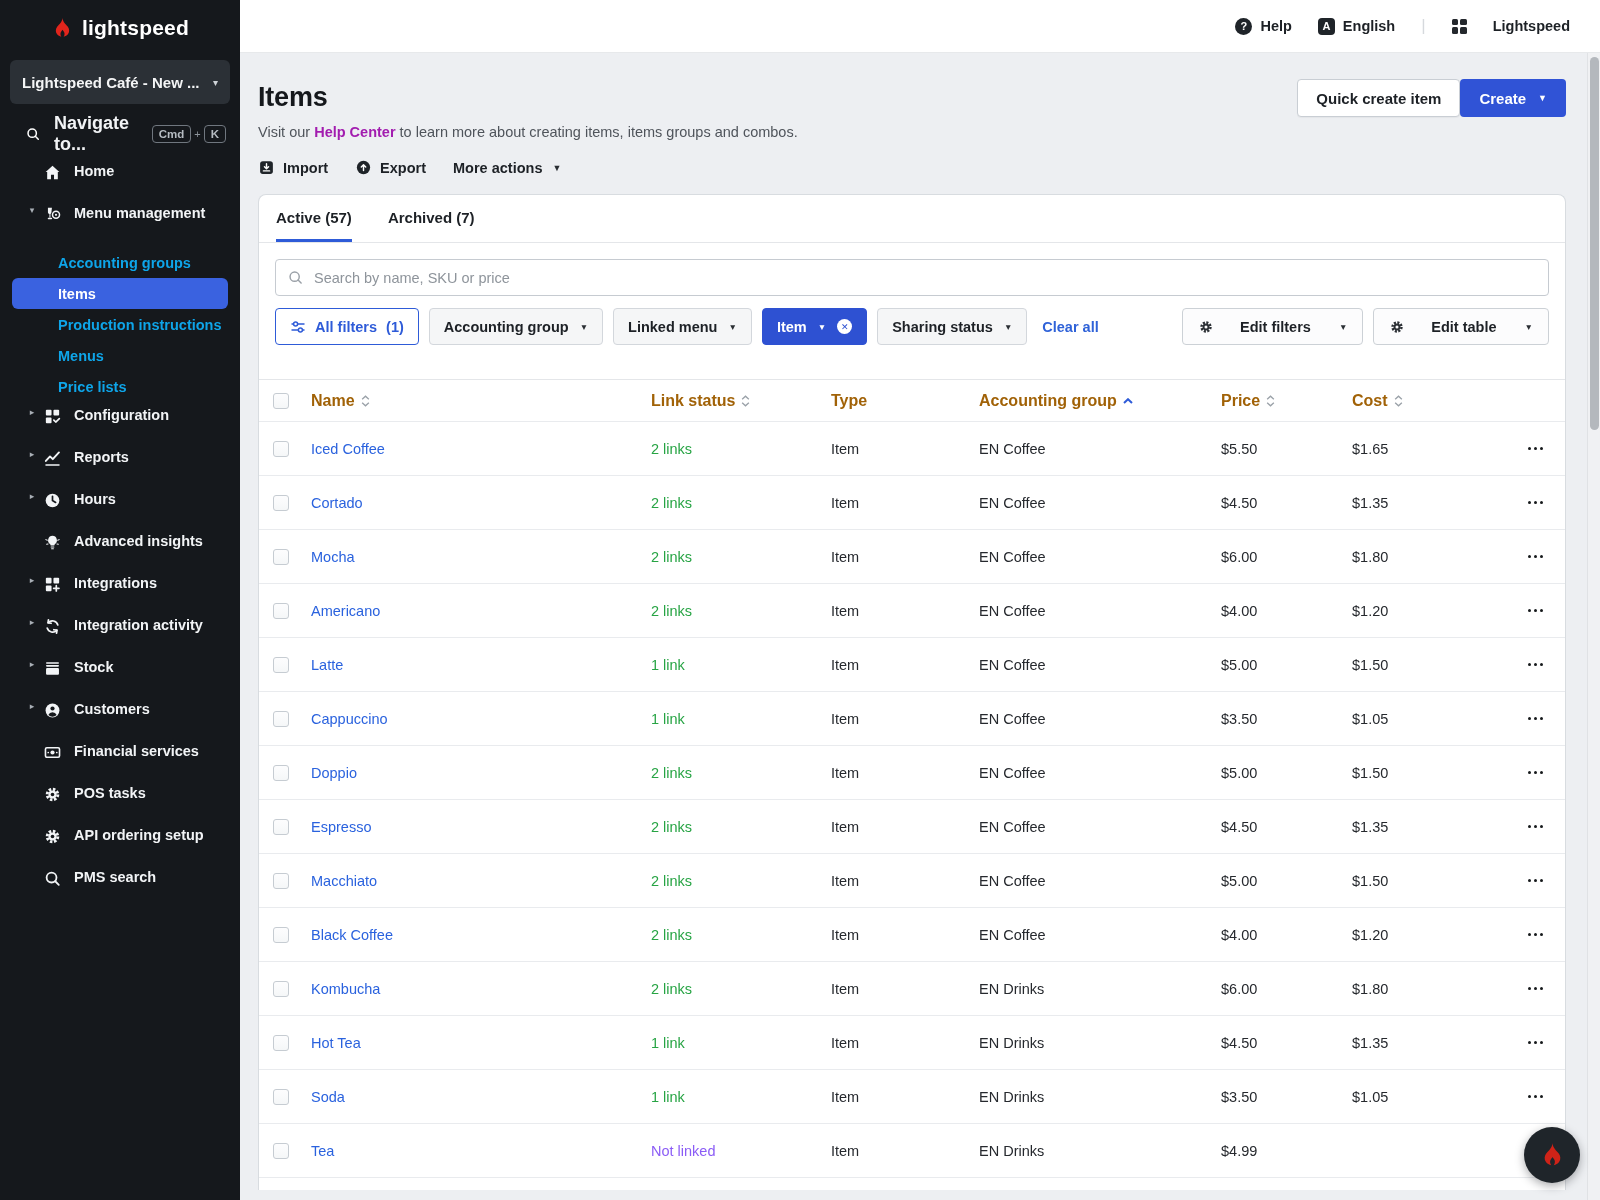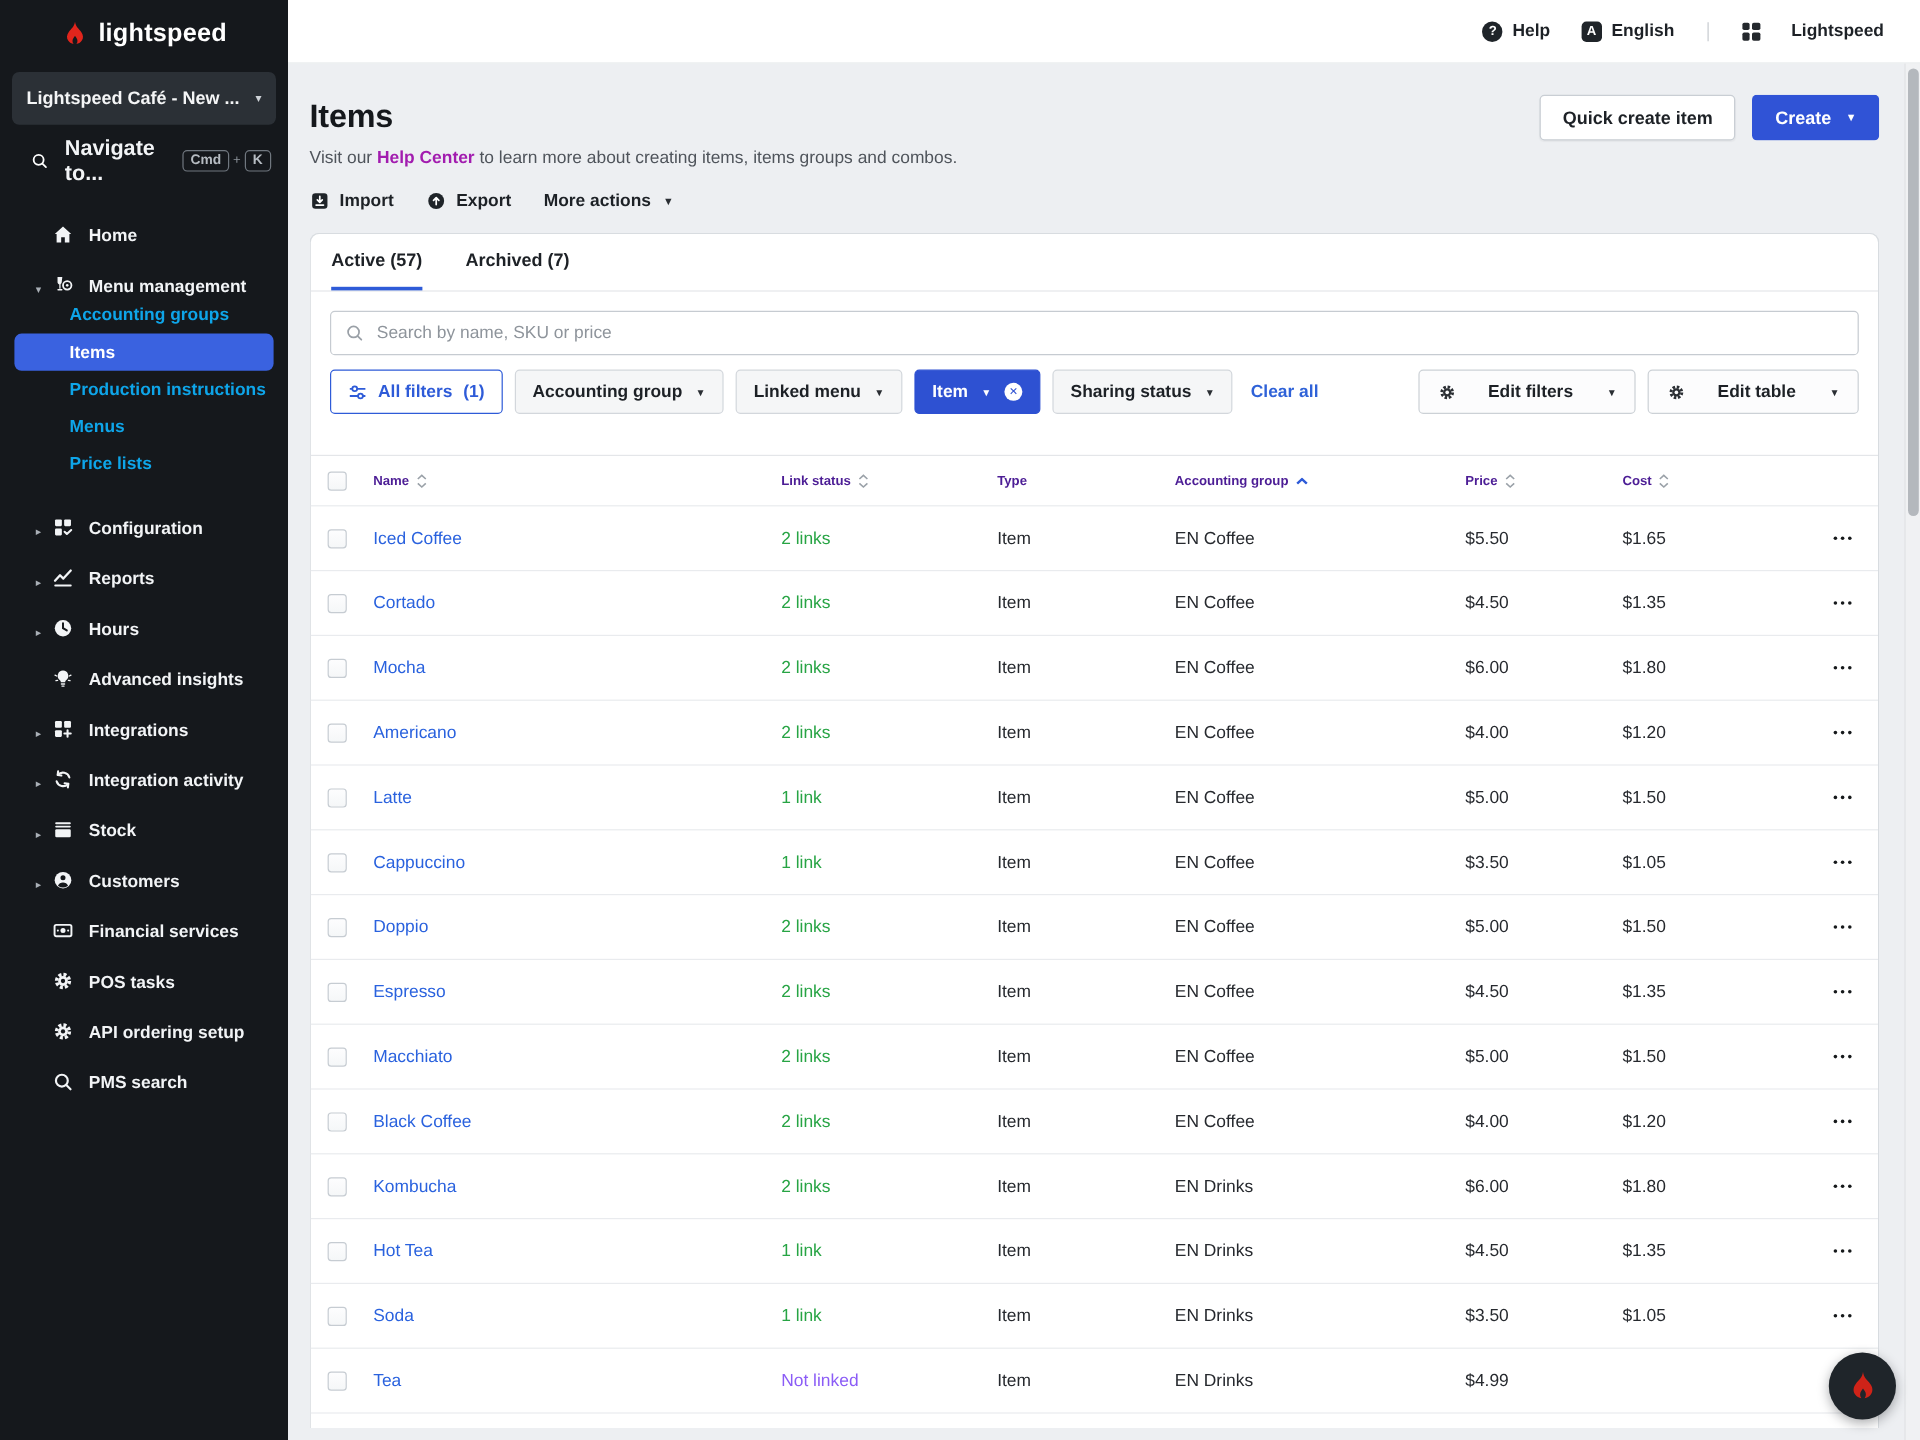--- a/index.html
+++ b/index.html
@@ -13,21 +13,21 @@
   .logo-text { color:#fff; font-size:21px; font-weight:700; letter-spacing:.2px; }
   .loc-box { margin:8px 10px 0; height:44px; background:#2b3036; border-radius:6px; display:flex; align-items:center; padding:0 12px; cursor:pointer; }
   .loc-label { color:#f4f5f6; font-size:15px; font-weight:700; white-space:nowrap; overflow:hidden; flex:1; }
   .loc-caret { color:#cfd3d8; font-size:10px; margin-left:6px; }
   .nav-search { display:flex; align-items:center; margin-top:13px; padding:0 14px 0 25px; height:34px; }
   .nav-search svg { width:16px; height:16px; }
   .nav-search-label { color:#f2f4f6; font-size:18px; font-weight:700; margin-left:13px; flex:1; }
   .keycap { border:1px solid #70777f; color:#b6bcc2; border-radius:4px; font-size:11.5px; padding:2px 6px; font-weight:600; }
   .key-plus { color:#8d949b; font-size:11px; margin:0 3px; }
   .nav-list { margin-top:12px; }
-  .nav-item { display:flex; align-items:flex-end; height:42px; cursor:pointer; }
+  .nav-item { display:flex; align-items:flex-start; height:42px; cursor:pointer; }
   .nav-caret { width:16px; margin-left:24px; text-align:center; color:#a9afb6; font-size:9px; flex-shrink:0; }
   .nav-ic { width:19px; height:19px; margin-left:3px; flex-shrink:0; display:flex; align-items:center; }
   .nav-ic svg { width:19px; height:19px; }
   .nav-label { color:#f2f4f6; font-size:14.5px; font-weight:600; margin-left:12px; white-space:nowrap; }
   .sub-list { margin-bottom:5px; }
   .sub-item { height:31px; display:flex; align-items:center; margin:0 12px; padding-left:46px; border-radius:6px; color:#0ea5e9; font-size:14.5px; font-weight:600; cursor:pointer; white-space:nowrap; }
   .sub-item.active { background:#3a62e0; color:#fff; }
 
   
   .topbar { position:absolute; left:240px; right:0; top:0; height:53px; background:#fff; border-bottom:1px solid #e7e9eb; display:flex; align-items:center; justify-content:flex-end; padding-right:30px; gap:26px; z-index:20; }
@@ -42,21 +42,21 @@
   .main { position:absolute; left:240px; top:53px; width:1360px; padding:0 34px 0 18px; }
   .page-head { display:flex; align-items:flex-start; }
   .ph-left { flex:1; }
   h1.page-title { font-size:27px; font-weight:700; color:#15181c; margin-top:29px; letter-spacing:-.2px; }
   .subtitle { margin-top:11px; font-size:14.5px; color:#4f545b; }
   .subtitle a { color:#a21caf; font-weight:600; text-decoration:none; cursor:pointer; }
   .hdr-actions { display:flex; align-items:center; gap:27px; margin-top:19px; font-size:14.5px; font-weight:600; color:#1d2126; }
   .hdr-action { display:flex; align-items:center; gap:8px; cursor:pointer; }
   .hdr-action svg { width:17px; height:17px; }
   .caret-dn { font-size:9px; color:#2a2e33; margin-left:2px; }
-  .ph-right { display:flex; gap:14px; margin-top:26px; }
+  .ph-right { display:flex; margin-top:26px; }
   .btn { height:38px; border-radius:4px; font-size:15px; font-weight:600; display:flex; align-items:center; padding:0 18px; cursor:pointer; border:1px solid transparent; font-family:inherit; }
   .btn-secondary { background:#fff; border-color:#c9ced4; color:#1d2126; box-shadow:0 1px 1px rgba(20,24,28,.04); }
   .btn-primary { background:#3053d6; color:#fff; gap:10px; }
   .btn-primary .caret-dn { color:#fff; }
 
   
   .card { margin-top:18px; background:#fff; border:1px solid #d8dce0; border-radius:8px 8px 0 0; border-bottom:none; width:1308px; }
   .tabs { display:flex; padding:0 17px; border-bottom:1px solid #e4e6e9; height:48px; }
   .tab { margin-right:36px; display:flex; align-items:flex-end; padding-bottom:13px; font-size:15px; font-weight:600; color:#1d2126; cursor:pointer; border-bottom:3px solid transparent; }
   .tab.active { border-bottom-color:#2e5bd8; }
@@ -74,21 +74,21 @@
   .fbtn-active .caret-dn { color:#fff; }
   .chip-x { width:15px; height:15px; background:#fff; border-radius:50%; color:#2e51d2; font-size:9px; font-weight:700; display:flex; align-items:center; justify-content:center; margin-left:2px; }
   .clear-all { color:#2f62d8; font-size:14.5px; font-weight:700; margin-left:5px; cursor:pointer; }
   .edit-group { margin-left:auto; display:flex; gap:10px; }
   .fbtn-edit { background:#fcfcfd; border:1px solid #ccd1d6; color:#1d2126; gap:26px; padding:0 15px; }
   .fbtn-edit svg { width:16px; height:16px; }
 
   
   .tbl { margin-top:34px; }
   .tbl-row { display:grid; grid-template-columns:52px 340px 180px 148px 242px 131px 130px 1fr; align-items:center; border-bottom:1px solid #e9ebee; height:54px; }
-  .tbl-head { height:43px; border-top:1px solid #e4e6e9; font-weight:700; color:#4c1d95; font-size:11px; }
+  .tbl-head { height:43px; border-top:1px solid #e4e6e9; font-weight:700; color:#a16207; font-size:16px; }
   .th { display:flex; align-items:center; gap:6px; }
   .sort-ic { display:flex; flex-direction:column; gap:2px; }
   .sort-ic svg { width:9px; height:5px; display:block; }
   .sorted-ic svg { width:10px; height:6px; display:block; }
   .cbx-cell { padding-left:14px; }
   .cbx { width:16px; height:16px; border:1px solid #c6ccd2; border-radius:3px; background:linear-gradient(#fdfdfe,#f5f7f8); display:block; cursor:pointer; }
   .name-link { color:#2a62de; font-size:14.5px; text-decoration:none; cursor:pointer; }
   .cell { font-size:14.5px; color:#26292e; }
   .ls-linked { color:#27a444; font-size:14.5px; }
   .ls-notlinked { color:#8b5cf6; font-size:14.5px; }

